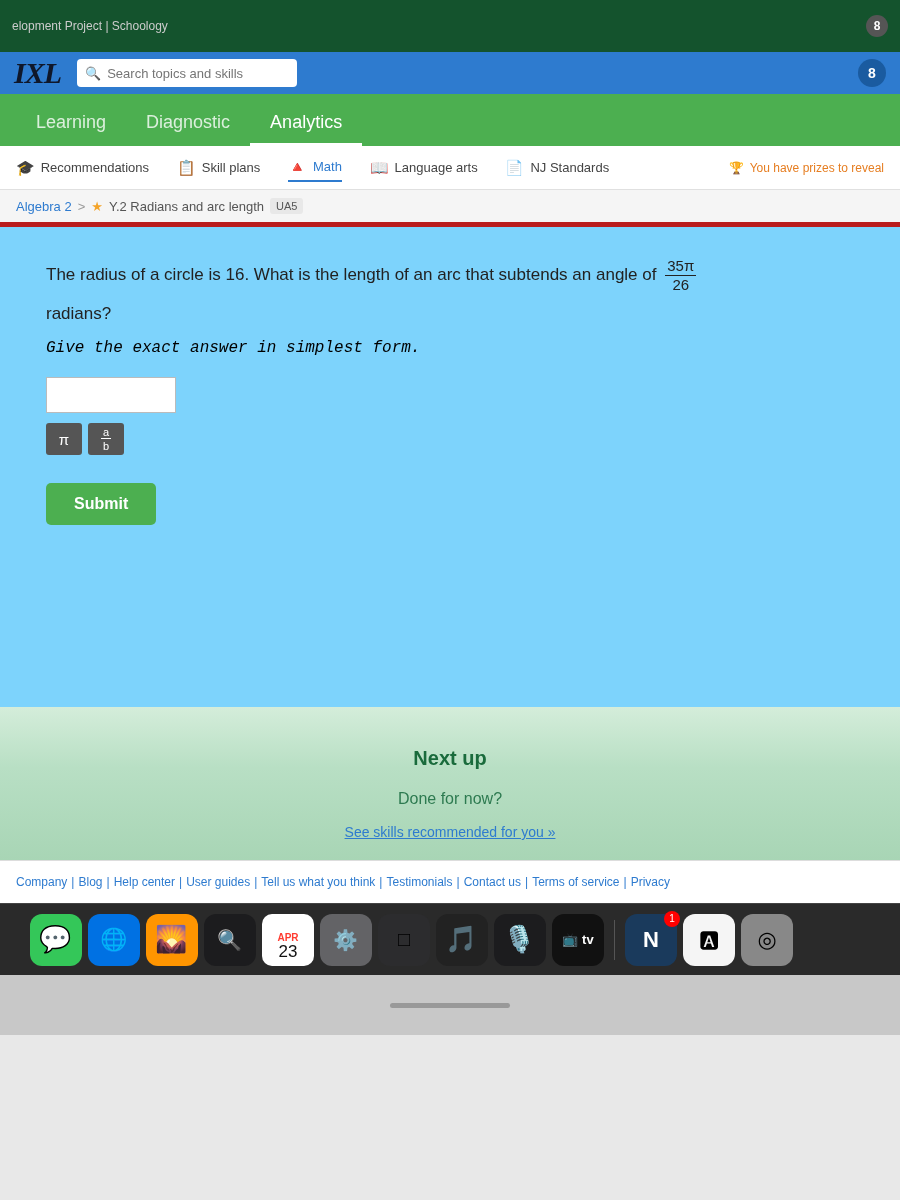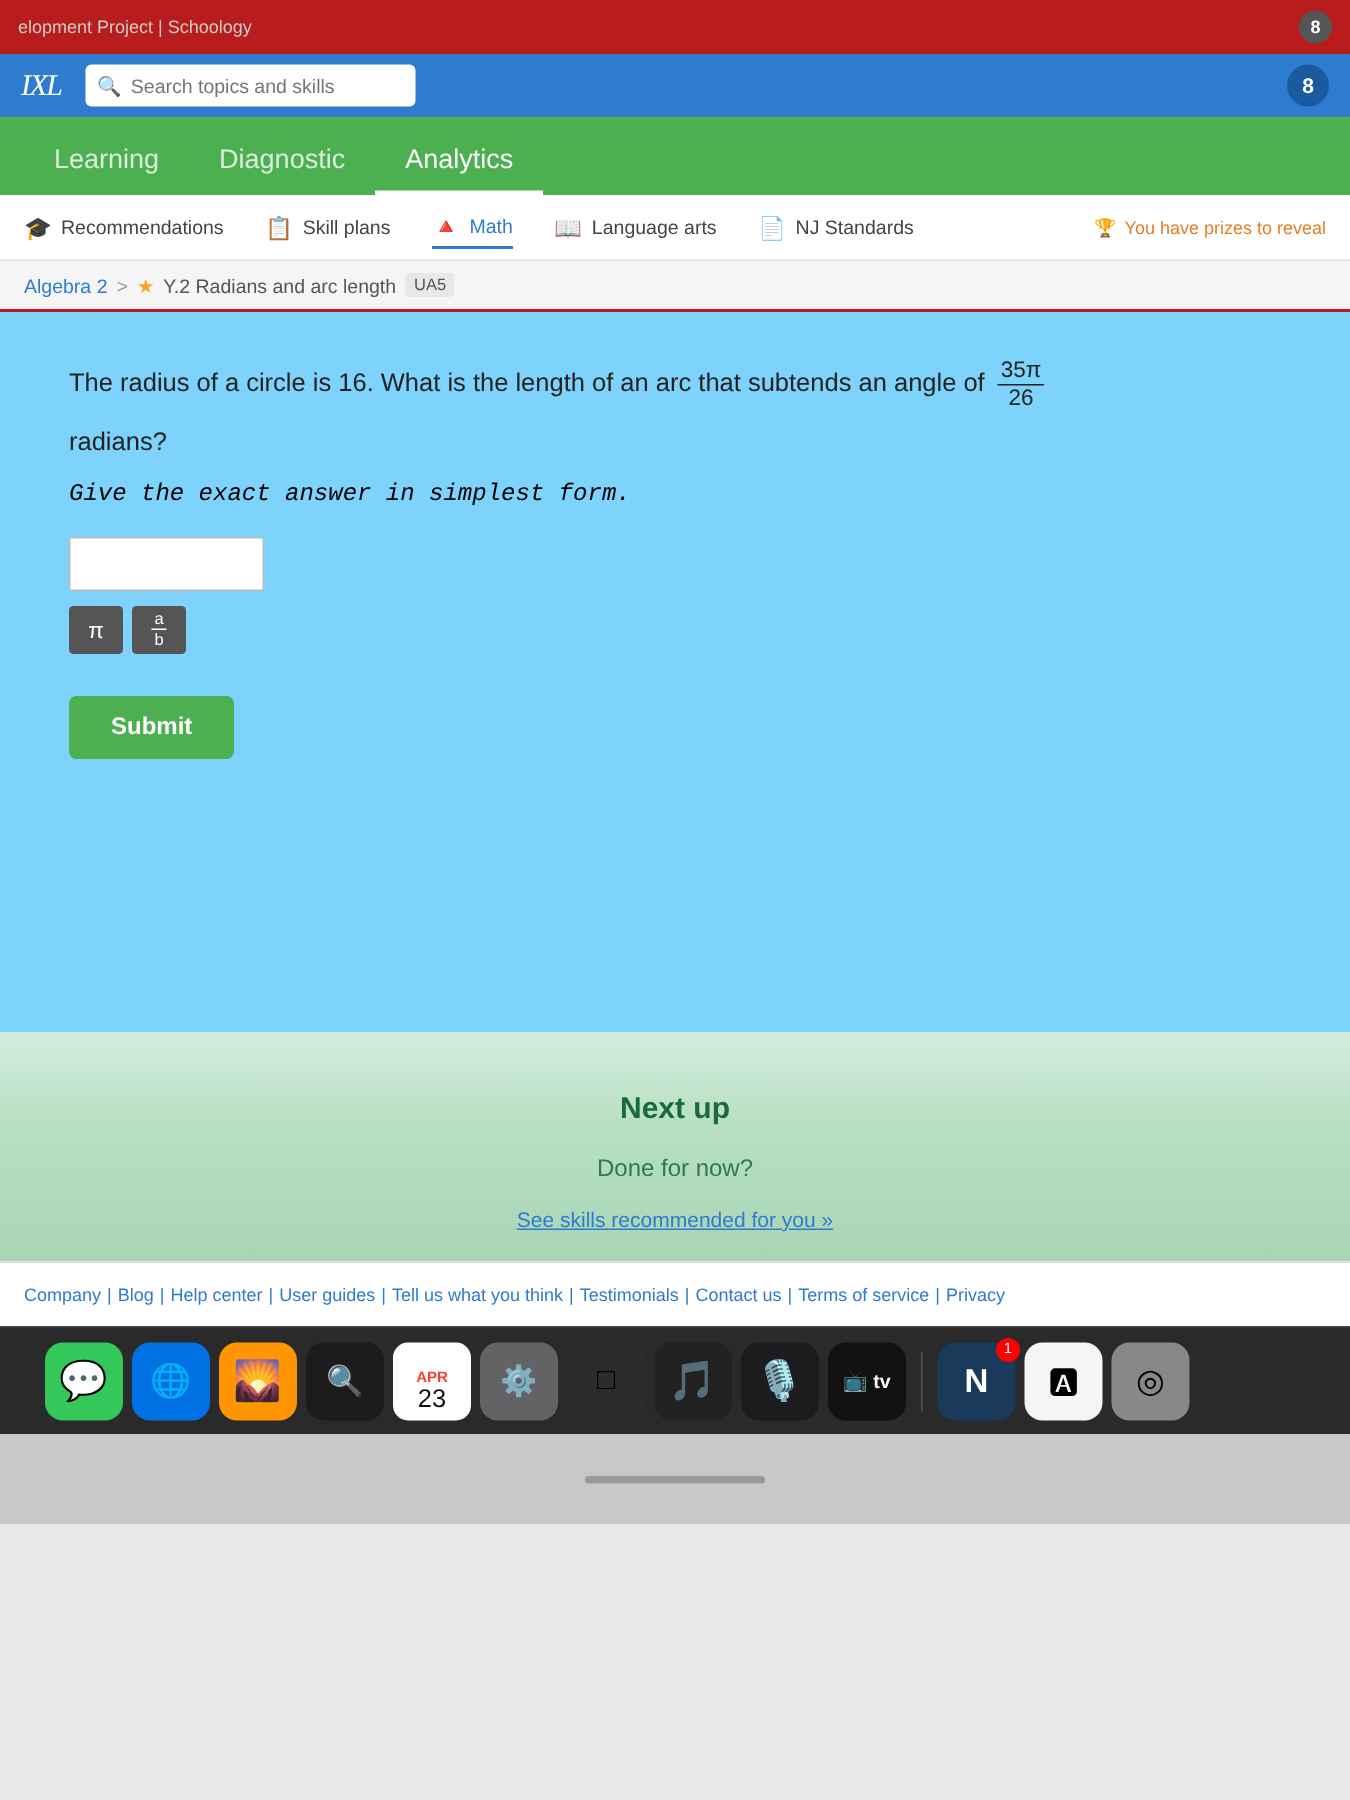--- a/index.html
+++ b/index.html
@@ -6,22 +6,22 @@
     body {
       width: 900px;
       height: 1200px;
       font-family: -apple-system, BlinkMacSystemFont, 'Segoe UI', Arial, sans-serif;
       background: #e8e8e8;
       overflow: hidden;
     }
 
     
     .browser-bar {
-      background: #b91c1c;
-      height: 36px;
+      background: #14532d;
+      height: 52px;
       display: flex;
       align-items: center;
       padding: 0 12px;
       gap: 8px;
     }
     .browser-title {
       color: #ccc;
       font-size: 12px;
     }
     .browser-badge {
@@ -41,23 +41,23 @@
     
     .ixl-bar {
       background: #2e7bcf;
       height: 42px;
       display: flex;
       align-items: center;
       padding: 0 14px;
       gap: 16px;
     }
     .ixl-logo {
-      color: #ffffff;
-      font-size: 20px;
-      font-weight: 400;
+      color: #0f172a;
+      font-size: 30px;
+      font-weight: 700;
       font-style: italic;
       letter-spacing: -1px;
       font-family: Georgia, serif;
     }
     .search-bar {
       background: white;
       border-radius: 4px;
       height: 28px;
       width: 220px;
       display: flex;
@@ -140,21 +140,21 @@
 
     
     .breadcrumb {
       background: #f5f5f5;
       padding: 8px 16px;
       font-size: 13px;
       color: #555;
       display: flex;
       align-items: center;
       gap: 6px;
-      border-bottom: 2px solid #b91c1c;
+      border-bottom: 5px solid #b91c1c;
     }
     .breadcrumb a { color: #2e7bcf; text-decoration: none; }
     .breadcrumb-sep { color: #999; }
     .breadcrumb-star { color: #f4a429; }
 
     
     .main-content {
       background: #7dd3fc;
       padding: 30px 46px 20px;
       min-height: 480px;

